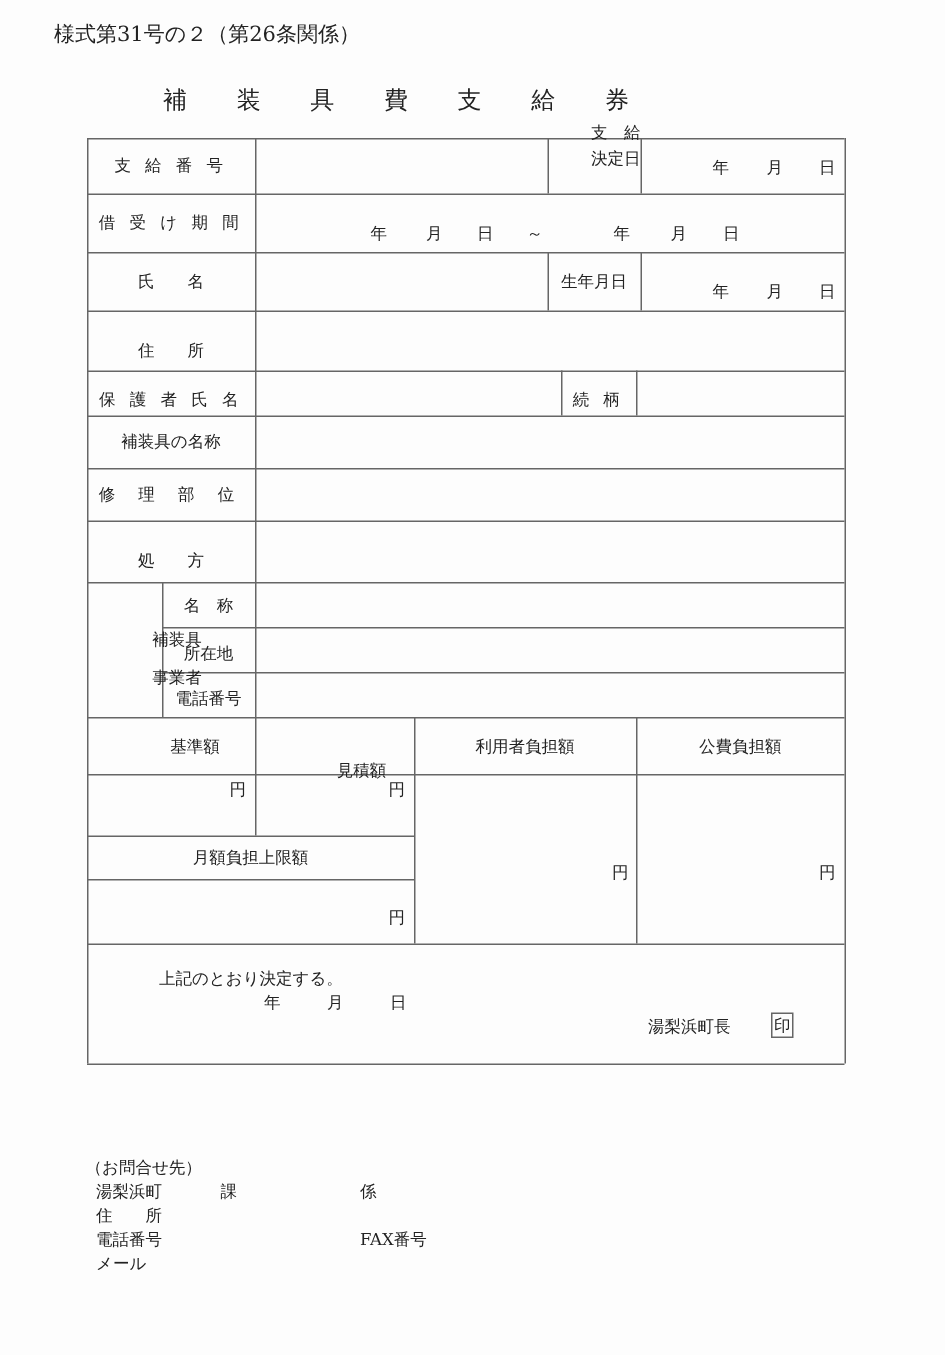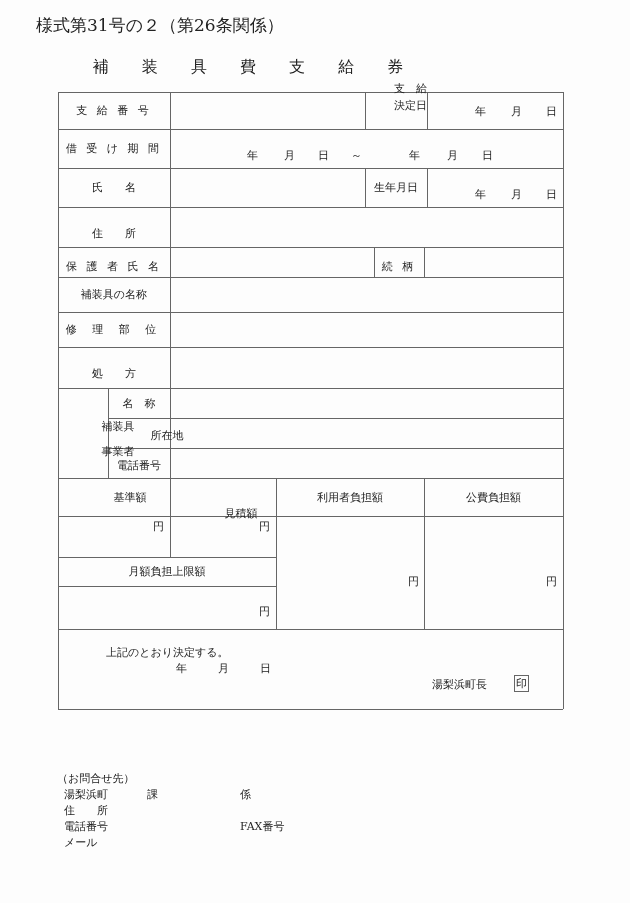--- a/index.html
+++ b/index.html
@@ -10,22 +10,22 @@
   .vl { position:absolute; width:0; border-left:1px solid #666; }
   .c { position:absolute; display:flex; align-items:center; justify-content:center; white-space:nowrap; }
   .sp { letter-spacing:6px; }
   .sp2 { letter-spacing:3px; }
   .title { font-size:16px; letter-spacing:14px; }
   .stamp { border:1px solid #666; padding:0 1px; font-size:11px; }
 </style>
 </head>
 <body>
 
-<div class="abs" style="left:36px;top:14px;font-size:17px;">様式第31号の２（第26条関係）</div>
-<div class="c title" style="left:0;width:510px;top:56px;height:22px;">補 装 具 費 支 給 券</div>
+<div class="abs" style="left:36px;top:14px;font-size:14px;">様式第31号の２（第26条関係）</div>
+<div class="c title" style="left:16px;width:510px;top:56px;height:22px;">補 装 具 費 支 給 券</div>
 
 <div>
 
   <div class="hl" style="left:58px;width:505px;top:92px;"></div>
   <div class="hl" style="left:58px;width:505px;top:709px;"></div>
   <div class="vl" style="left:58px;top:92px;height:617px;"></div>
   <div class="vl" style="left:563px;top:92px;height:617px;"></div>
 
   <div class="hl" style="left:58px;width:505px;top:129px;"></div>
   <div class="hl" style="left:58px;width:505px;top:168px;"></div>
@@ -104,21 +104,21 @@
 
 <div class="abs" style="left:58px;width:112px;top:366px;text-align:center;">処　　方</div>
 <div class="abs" style="left:171px;width:392px;top:348px;height:40px;"></div>
 
 <div class="abs" style="left:58px;width:50px;top:414px;text-align:center;line-height:25px;margin-left:35px;">
   <div>補装具</div>
   <div>事業者</div>
 </div>
 <div class="c" style="left:108px;width:62px;top:388px;height:30px;padding-top:0;box-sizing:border-box;">名　称</div>
 <div class="abs" style="left:171px;width:392px;top:389px;height:29px;"></div>
-<div class="c" style="left:108px;width:62px;top:418px;height:30px;padding-top:4px;box-sizing:border-box;margin-left:28px;">所在地</div>
+<div class="c" style="left:108px;width:62px;top:418px;height:30px;padding-top:4px;box-sizing:border-box;">所在地</div>
 <div class="abs" style="left:171px;width:392px;top:419px;height:29px;"></div>
 <div class="c" style="left:108px;width:62px;top:448px;height:30px;padding-top:4px;box-sizing:border-box;">電話番号</div>
 <div class="abs" style="left:171px;width:392px;top:449px;height:29px;"></div>
 
 <div class="c" style="left:58px;width:112px;top:478px;height:38px;margin-left:16px;">基準額</div>
 <div class="c" style="left:188px;width:106px;top:478px;height:38px;margin-top:16px;">見積額</div>
 <div class="c" style="left:276px;width:148px;top:478px;height:38px;">利用者負担額</div>
 <div class="c" style="left:424px;width:139px;top:478px;height:38px;">公費負担額</div>
 
 <div>

